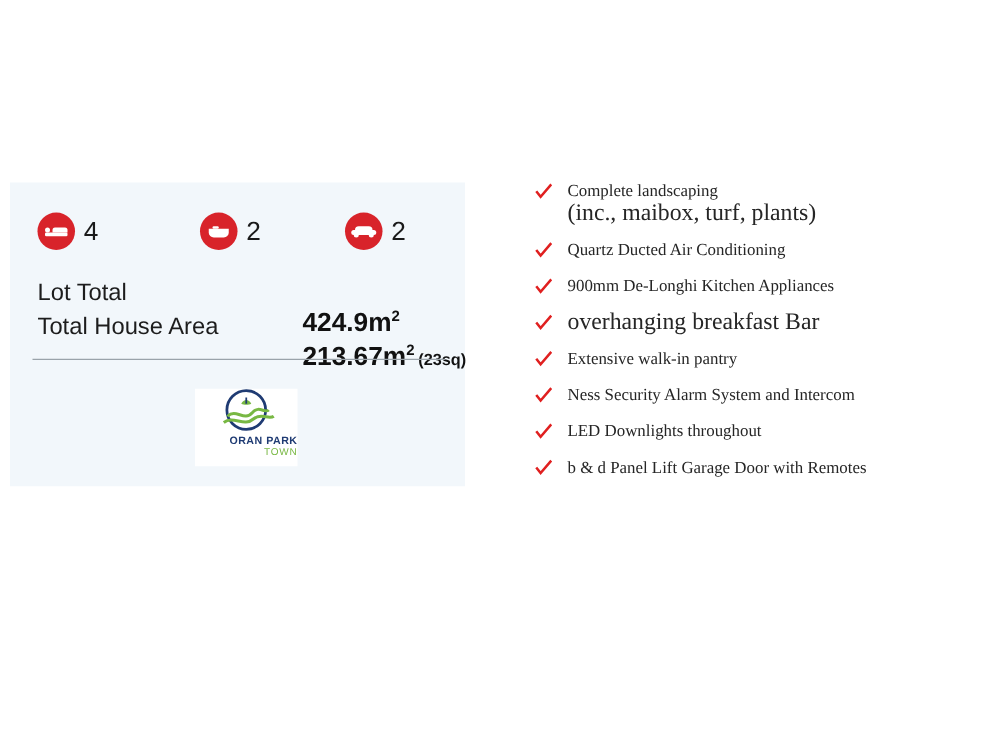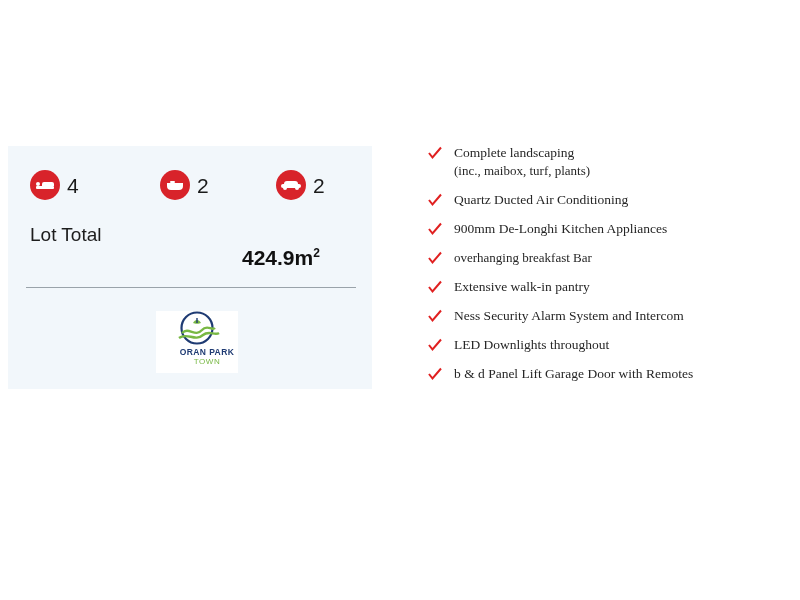--- a/index.html
+++ b/index.html
@@ -238,24 +238,24 @@
   .logo-mark {
     position: absolute;
     left: 13px;
     top: 0px;
     width: 56px;
     height: 38px;
   }
 
   .logo-text {
     position: absolute;
-    left: 10px;
+    left: 0;
     top: 36px;
     width: 82px;
-    text-align: center;
+    text-align: right;
   }
 
   .logo-text .l1 {
     display: block;
     font-size: 8.5px;
     font-weight: bold;
     letter-spacing: 0.4px;
     color: #1f3b73;
     line-height: 10px;
   }
@@ -294,21 +294,21 @@
   .feature .ftext {
     display: block;
     font-size: 13.5px;
     color: #262626;
     line-height: 18px;
     font-family: "Liberation Serif", serif;
   }
 
   .feature .fsub {
     display: block;
-    font-size: 13px;
+    font-size: 19px;
     color: #262626;
     line-height: 18px;
     font-family: "Liberation Serif", serif;
   }
 </style>
 </head>
 <body>
 
 <div class="page">
 
@@ -344,20 +344,24 @@
 
     </div>
 
     <div class="areas">
 
       <div class="area-line">
         <span class="area-label">Lot Total</span>
         <span class="area-value"><span>424.9m</span><sup>2</sup></span>
       </div>
 
+      <div class="area-line">
+        <span class="area-label">Total House Area</span>
+        <span class="area-value"><span>213.67m</span><sup>2</sup><span class="area-suffix">(23sq)</span></span>
+      </div>
 
     </div>
 
     <div class="divider"></div>
 
     <div class="logo">
       <div class="logo-mark">
         <svg width="56" height="38" viewBox="0 0 56 38" xmlns="http://www.w3.org/2000/svg">
           <circle cx="28" cy="17" r="15.5" fill="none" stroke="#1f3b73" stroke-width="2.2"></circle>
           <path d="M13 22 C20 15, 26 27, 33 19 C38 13, 43 20, 46 17" fill="none" stroke="#78b843" stroke-width="2.4"></path>

